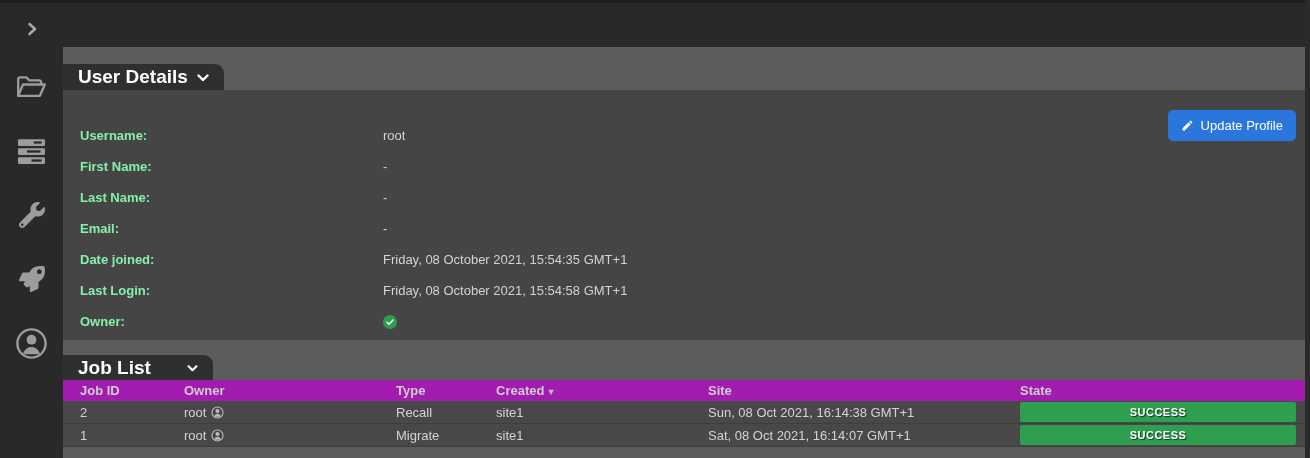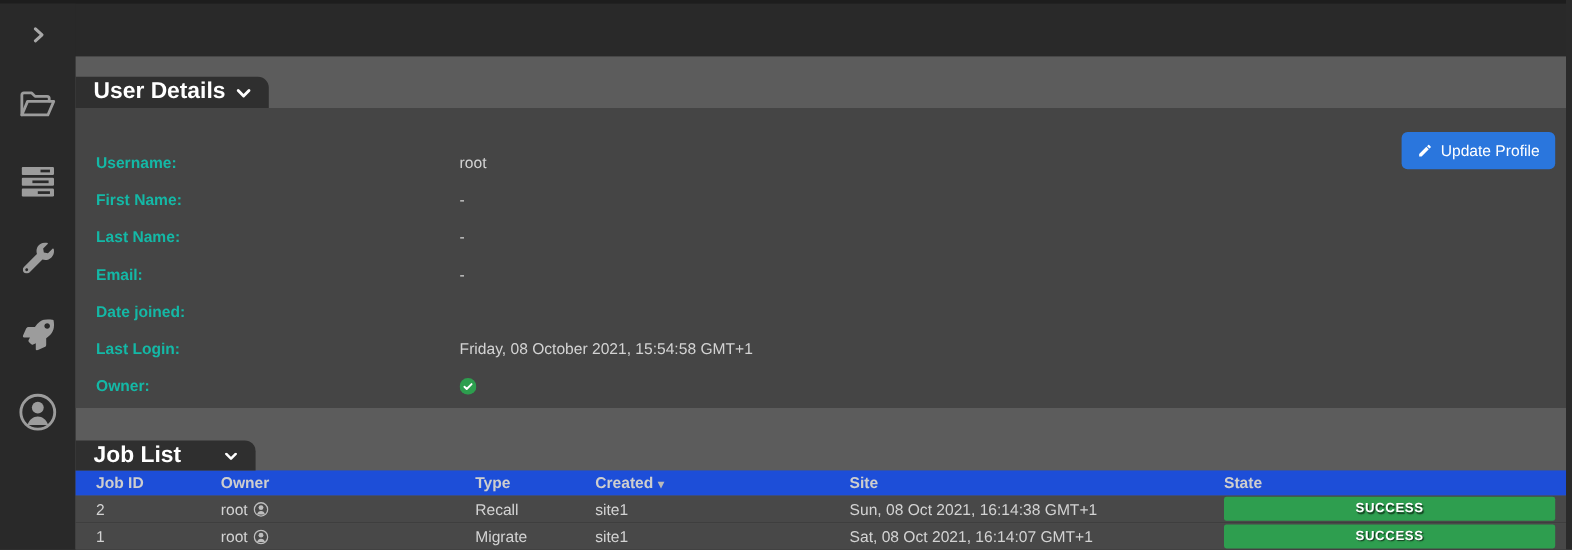--- a/index.html
+++ b/index.html
@@ -28,46 +28,46 @@
   .right-edge { position:absolute; right:0; top:0; width:5px; height:100%; background:#2a2a2a; z-index:5; }
 
   .tab {
     display:inline-flex; align-items:center; gap:9px;
     background:#2f2f2f; color:#fff; font-size:19px; font-weight:bold;
     padding:0 15px; height:26px; border-radius:0 9px 0 0;
     cursor:pointer; position:relative; z-index:2;
   }
   .tab .chev { display:inline-flex; margin-top:1px; }
   .user-tab { margin-top:17px; }
-  .job-tab  { margin-top:27px; height:25px;gap:36px; }
+  .job-tab  { margin-top:15px; height:25px;gap:36px; }
 
   .panel {
     background:#454545; width:100%; height:250px; position:relative;
   }
   .update-btn {
     position:absolute; top:20px; right:14px;
     display:inline-flex; align-items:center; gap:7px;
     background:#2a76dd; color:#fff; border:none; border-radius:5px;
     font-family:"Liberation Sans", sans-serif;
     font-size:13px; padding:8px 13px; cursor:pointer;
   }
   .fields { padding:30px 0 0 17px; }
   .field-row { display:grid; grid-template-columns:303px 1fr; height:31px; align-items:center; }
-  .field-label { color:#14b8a6; font-size:13px; font-weight:bold; }
+  .field-label { color:#86efac; font-size:13px; font-weight:bold; }
   .field-value { color:#d3d3d3; font-size:13px; }
   .check-wrap { display:flex; align-items:center; }
 
   
   .thead, .trow {
     display:grid;
     grid-template-columns:104px 212px 100px 212px 312px 1fr;
     align-items:center;
     padding-left:17px; padding-right:14px;
   }
-  .thead { background:#1d4ed8; height:21px; color:#cecece; font-size:13px; font-weight:bold; }
+  .thead { background:#a21caf; height:21px; color:#cecece; font-size:13px; font-weight:bold; }
   .sort-arrow { font-size:10px; color:#b9b9b9; margin-left:4px; }
   .trow { background:#484848; height:23px; color:#d3d3d3; font-size:13px; border-bottom:1px solid #3e3e3e; cursor:pointer; }
   .owner-cell { display:flex; align-items:center; gap:5px; }
   .badge {
     display:flex; align-items:center; justify-content:center;
     background:#2e9e4f; color:#fff; font-size:11px; font-weight:bold;
     letter-spacing:.5px; height:20px; width:100%; border-radius:2px;
     text-shadow:1px 1px 1px rgba(0,0,0,.65);
   }
   svg { display:block; }
@@ -163,20 +163,21 @@
       <div class="field-row">
         <span class="field-label">Last Name:</span>
         <span class="field-value">-</span>
       </div>
       <div class="field-row">
         <span class="field-label">Email:</span>
         <span class="field-value">-</span>
       </div>
       <div class="field-row">
         <span class="field-label">Date joined:</span>
+        <span class="field-value">Friday, 08 October 2021, 15:54:35 GMT+1</span>
       </div>
       <div class="field-row">
         <span class="field-label">Last Login:</span>
         <span class="field-value">Friday, 08 October 2021, 15:54:58 GMT+1</span>
       </div>
       <div class="field-row">
         <span class="field-label">Owner:</span>
         <span class="field-value check-wrap">
           <span>
             <svg width="14" height="14" viewBox="0 0 16 16">

